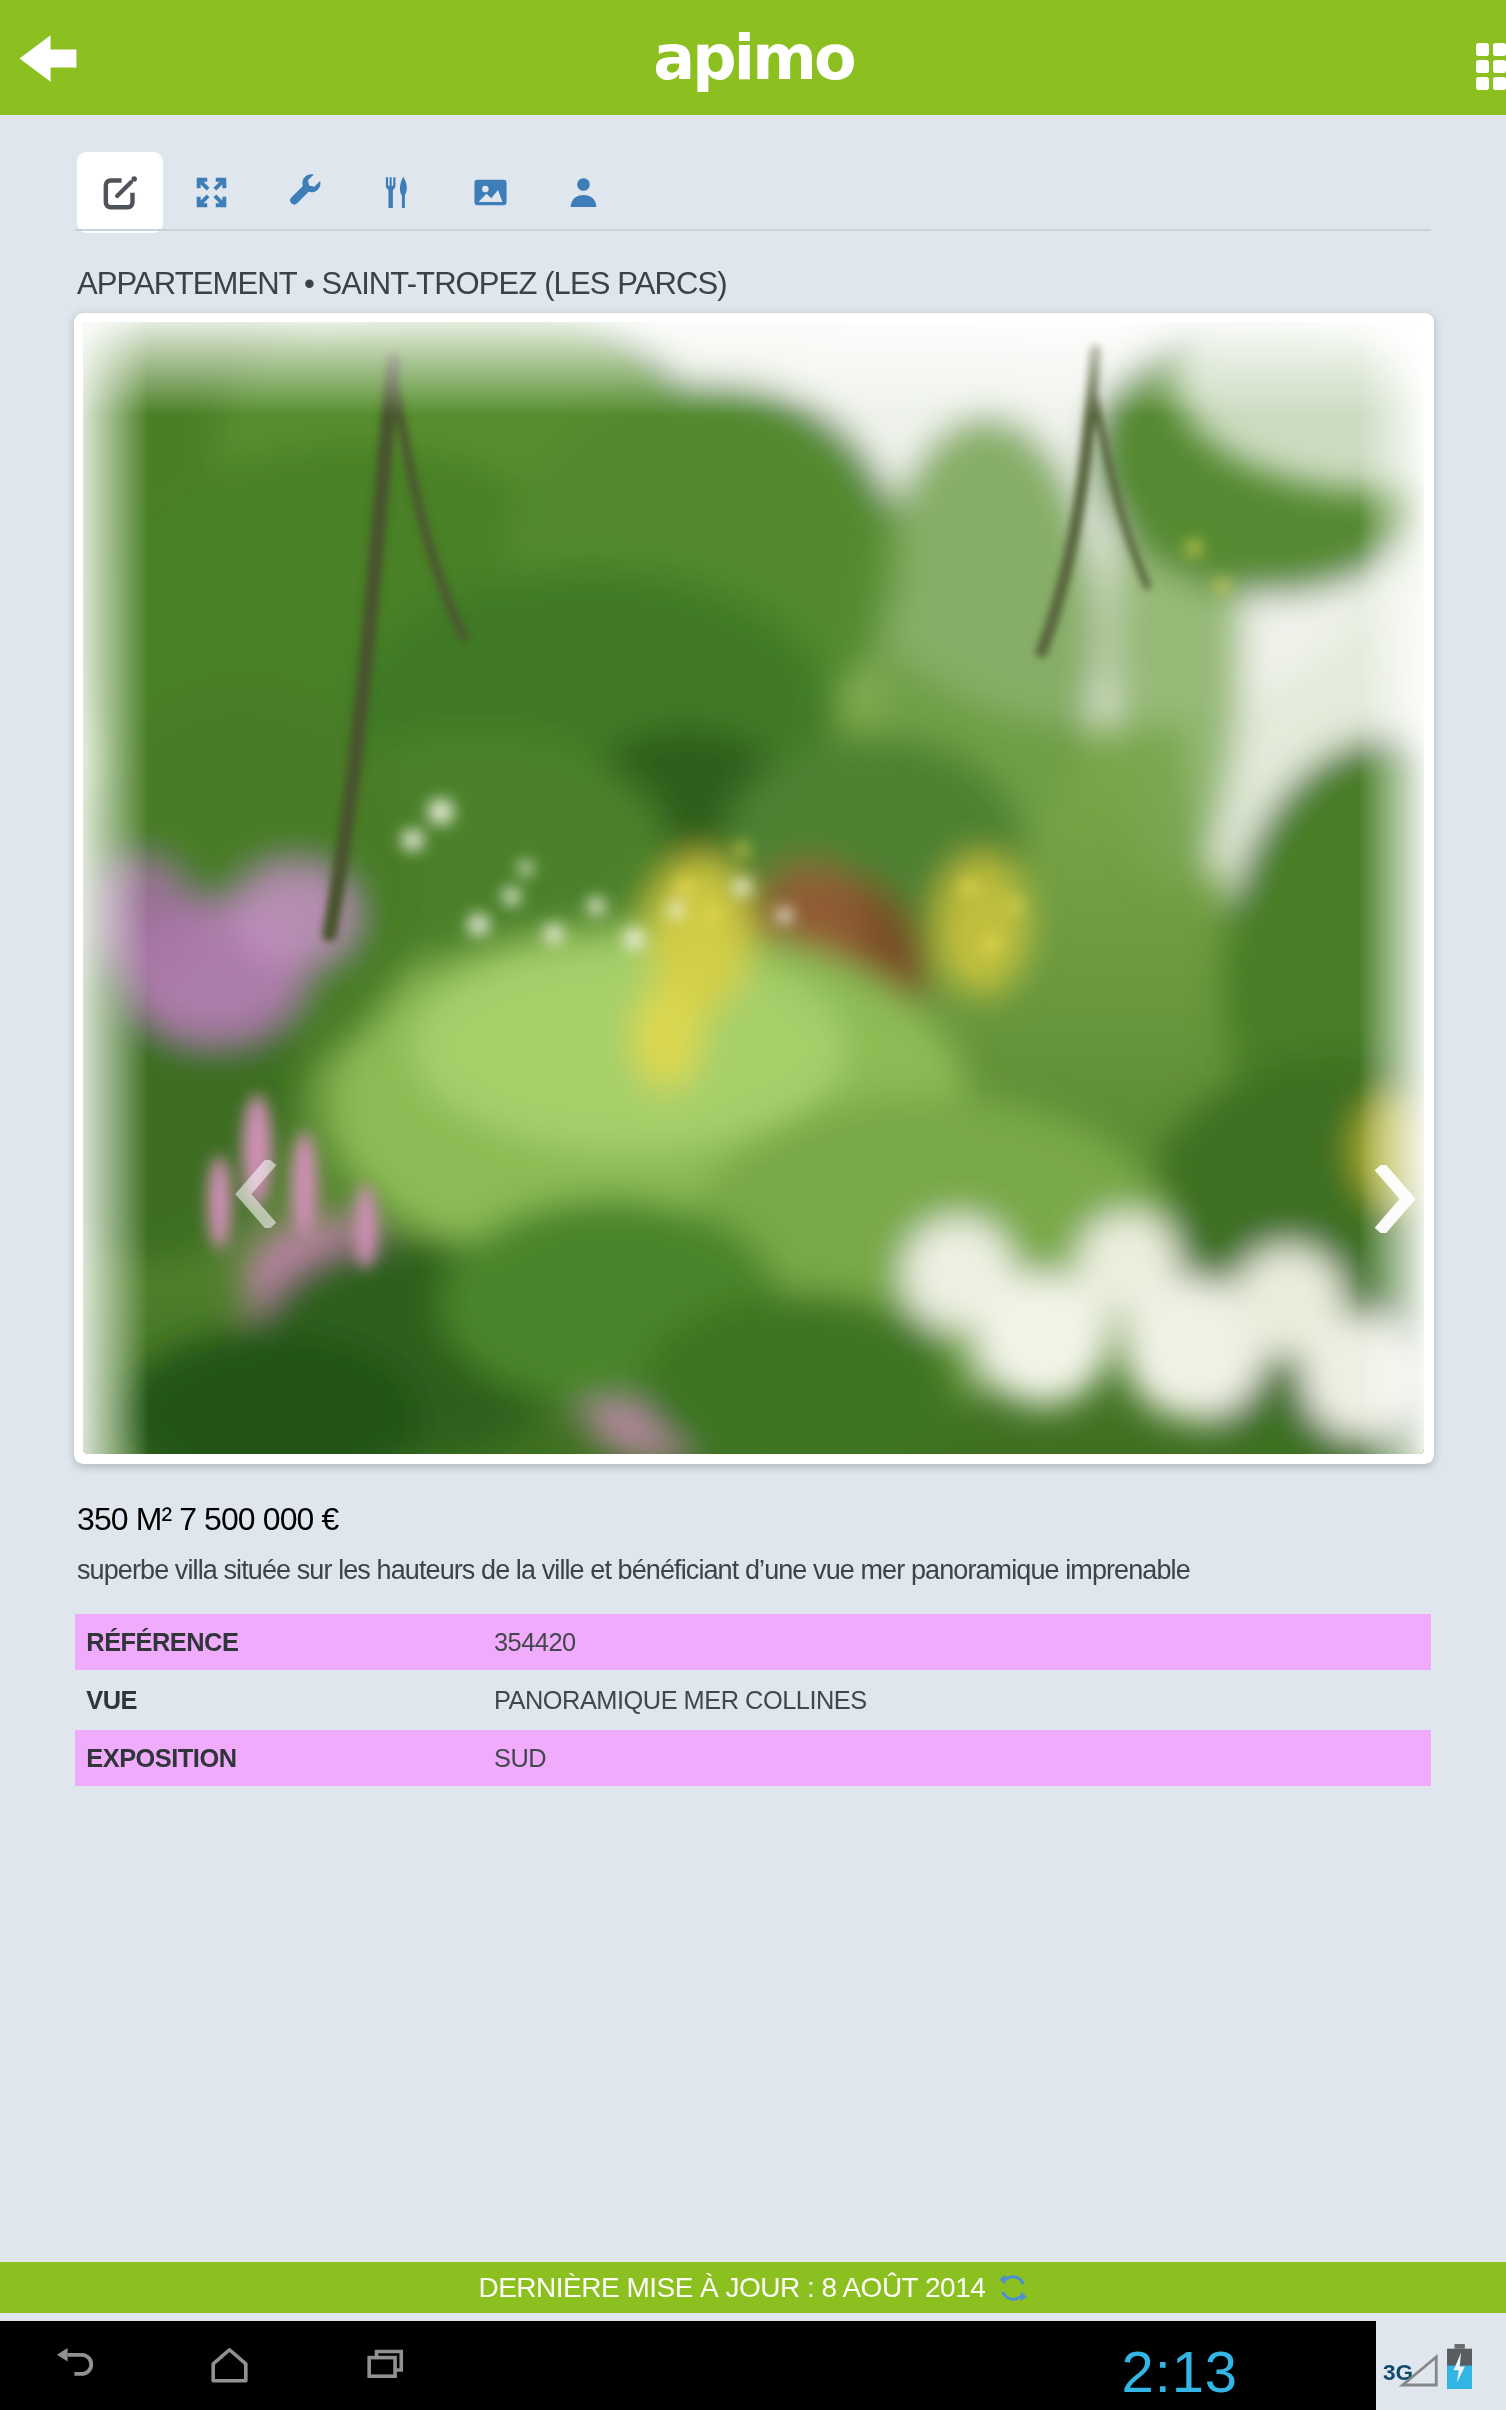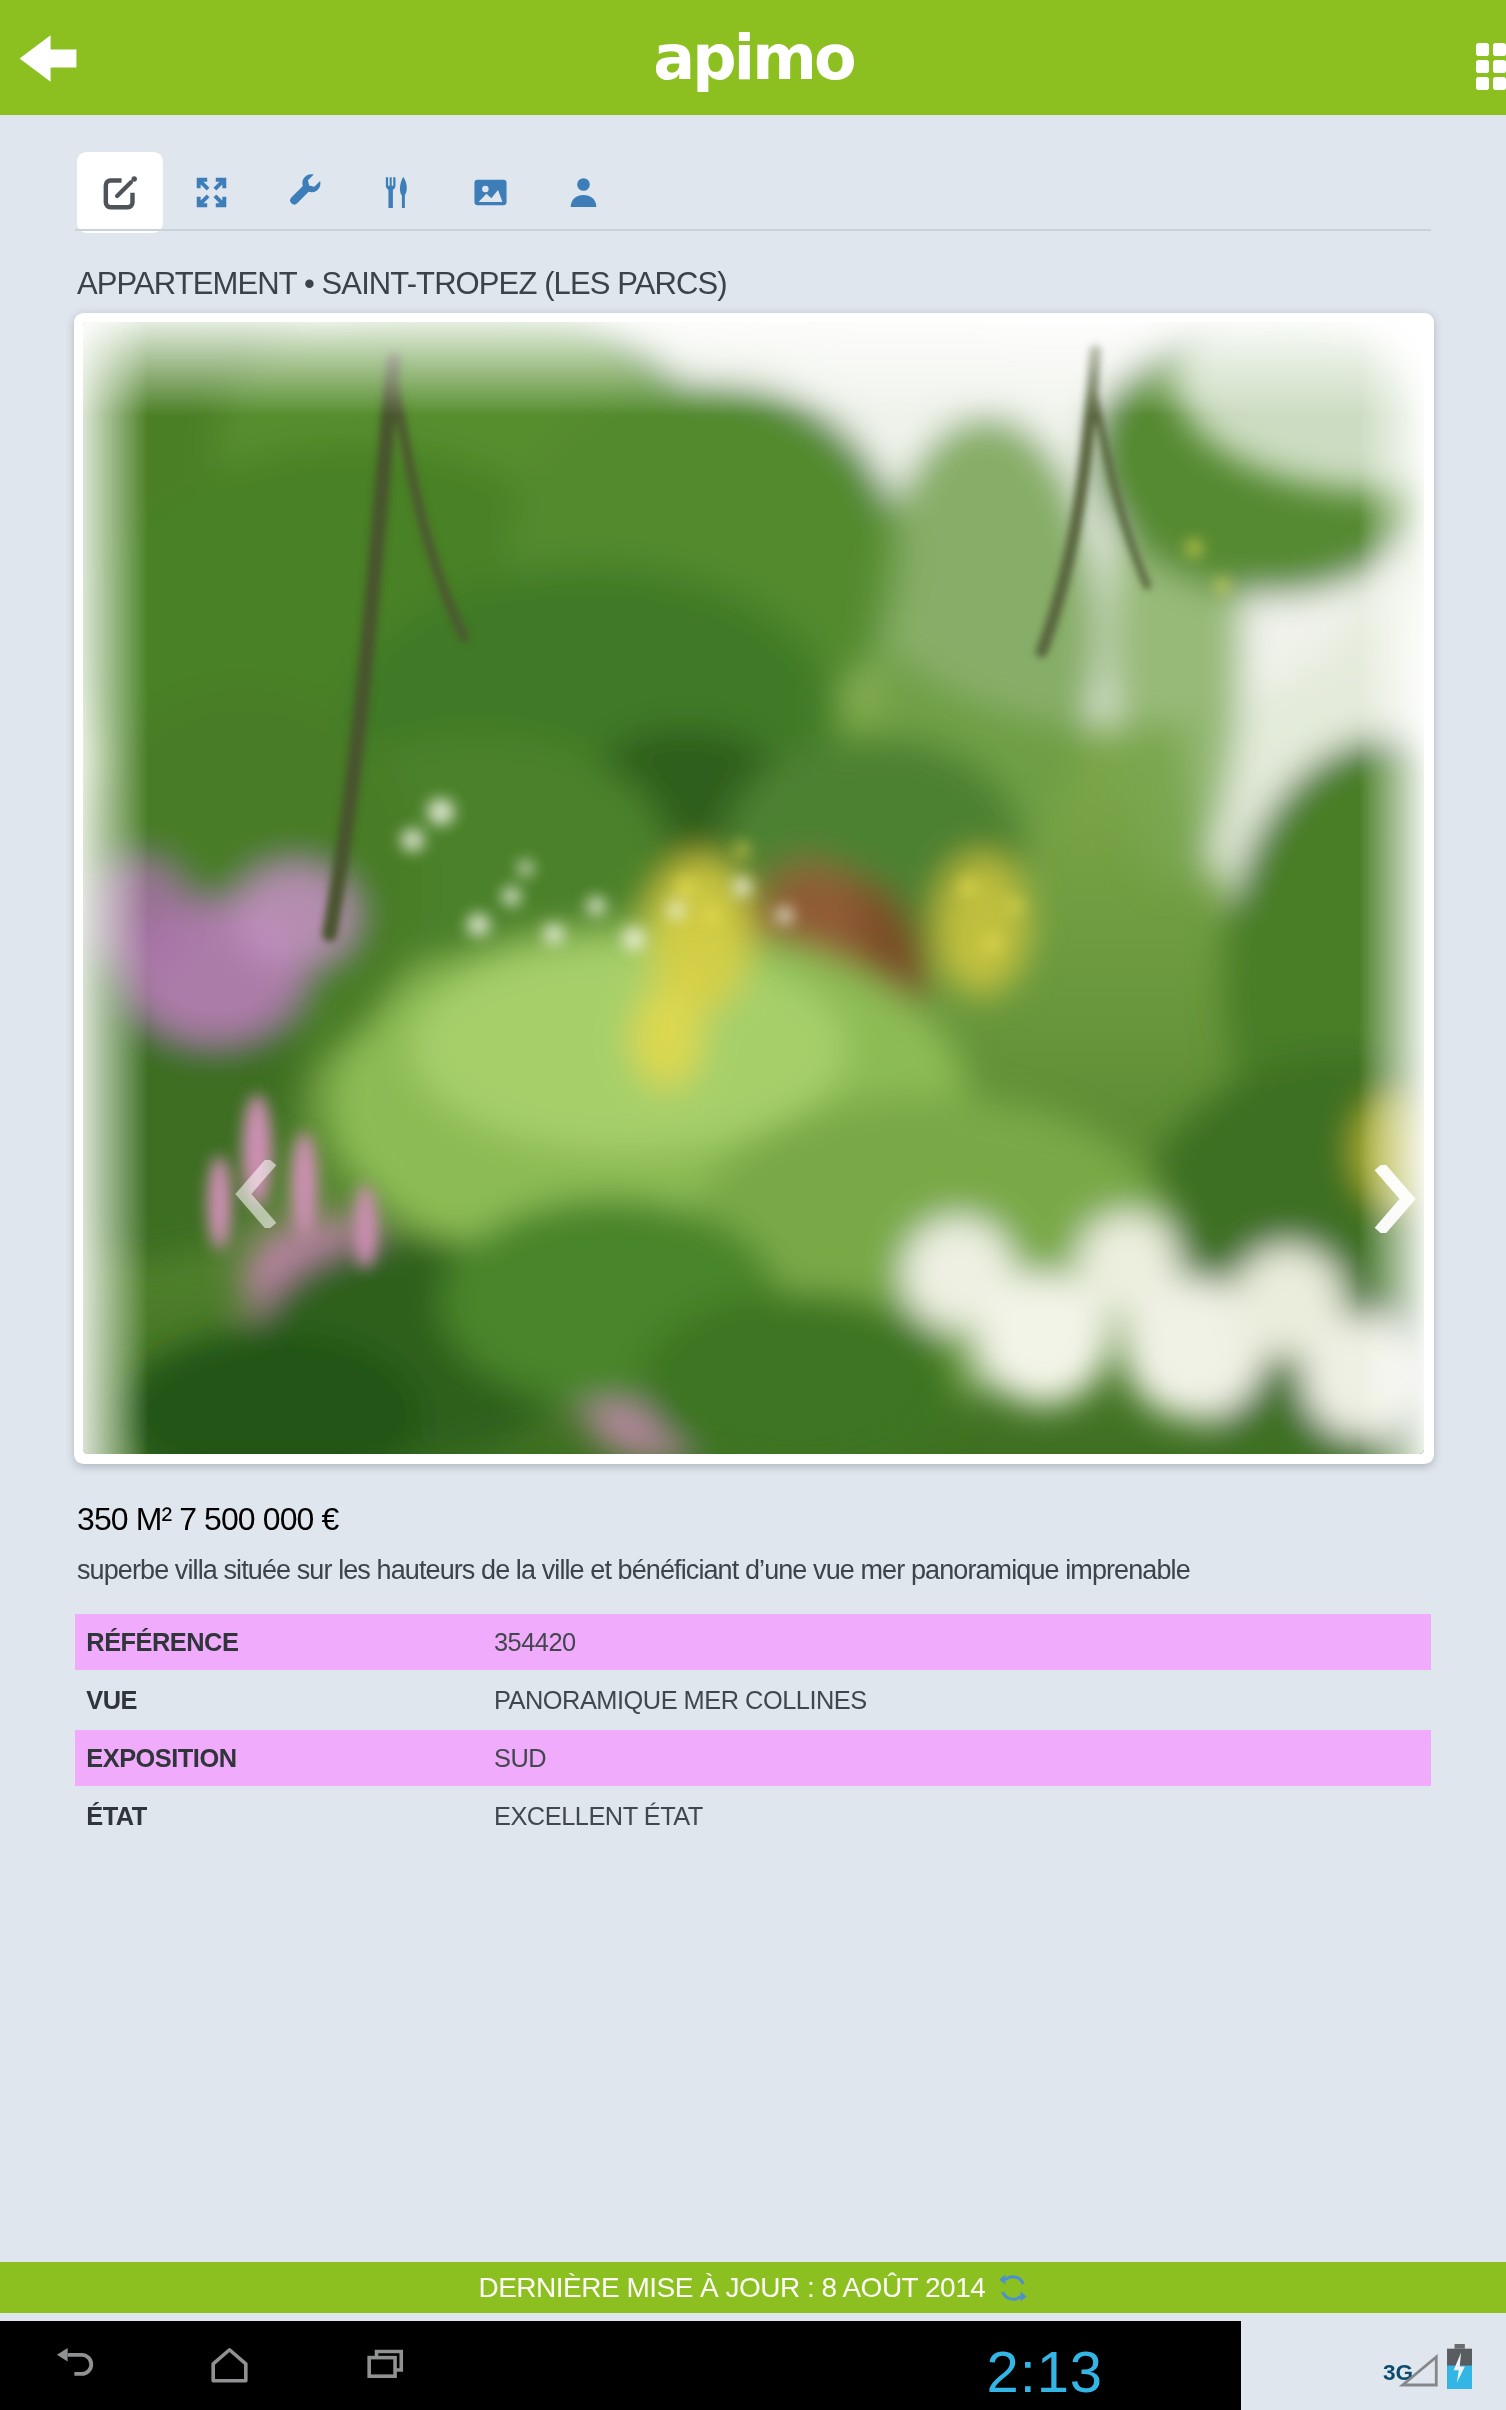--- a/index.html
+++ b/index.html
@@ -47,21 +47,21 @@
   .detail-value{position:absolute;left:419px;top:0;line-height:56px;font-size:25.4px;
                 letter-spacing:-0.5px;color:#42474d;}
 
   
   .update-bar{position:absolute;left:0;top:2262px;width:1507px;height:51px;background:#8cc021;
               display:flex;align-items:center;justify-content:center;}
   .update-text{font-size:28px;letter-spacing:-0.5px;color:#fdfef8;}
   .refresh{margin-left:11.3px;width:32px;height:32px;cursor:pointer;}
 
   
-  .navbar{position:absolute;left:0;top:2321px;width:1241px;height:89px;background:#000;}
+  .navbar{position:absolute;left:0;top:2321px;width:1376px;height:89px;background:#000;}
   .nav-btn{position:absolute;top:21.7px;width:45px;height:45px;cursor:pointer;}
   .nav-back{left:53px;}  .nav-home{left:207px;}  .nav-recents{left:363px;}
   .clock{position:absolute;right:138px;top:17px;font-size:58px;font-weight:300;color:#33b5e5;letter-spacing:0.9px;}
   .net-type{position:absolute;left:1383px;top:2340px;font-size:22.6px;font-weight:bold;color:#0c4a6e;margin-top:20px;}
   .signal{position:absolute;left:1397px;top:2354px;}
   .battery{position:absolute;left:1447px;top:2344px;}
 </style>
 </head>
 <body>
 
@@ -274,24 +274,20 @@
       <span class="detail-value">354420</span>
     </div>
     <div class="detail-row">
       <span class="detail-label">VUE</span>
       <span class="detail-value">PANORAMIQUE MER COLLINES</span>
     </div>
     <div class="detail-row alt">
       <span class="detail-label">EXPOSITION</span>
       <span class="detail-value">SUD</span>
     </div>
-    <div class="detail-row">
-      <span class="detail-label">ÉTAT</span>
-      <span class="detail-value">EXCELLENT ÉTAT</span>
-    </div>
   </div>
 
   <div class="update-bar">
     <span class="update-text">DERNIÈRE MISE À JOUR : 8 AOÛT 2014</span>
     <svg class="refresh" viewBox="0 0 36 36">
       <path d="M29.5 13.5 A12.5 12.5 0 0 0 9.5 8.5" fill="none" stroke="#4a8fd4" stroke-width="3.4"></path>
       <polygon points="9.5,2.8 9.5,14 2.6,8.4" fill="#4a8fd4"></polygon>
       <path d="M6.5 22.5 A12.5 12.5 0 0 0 26.5 27.5" fill="none" stroke="#4a8fd4" stroke-width="3.4"></path>
       <polygon points="26.5,22 26.5,33.2 33.4,27.6" fill="#4a8fd4"></polygon>
     </svg>

